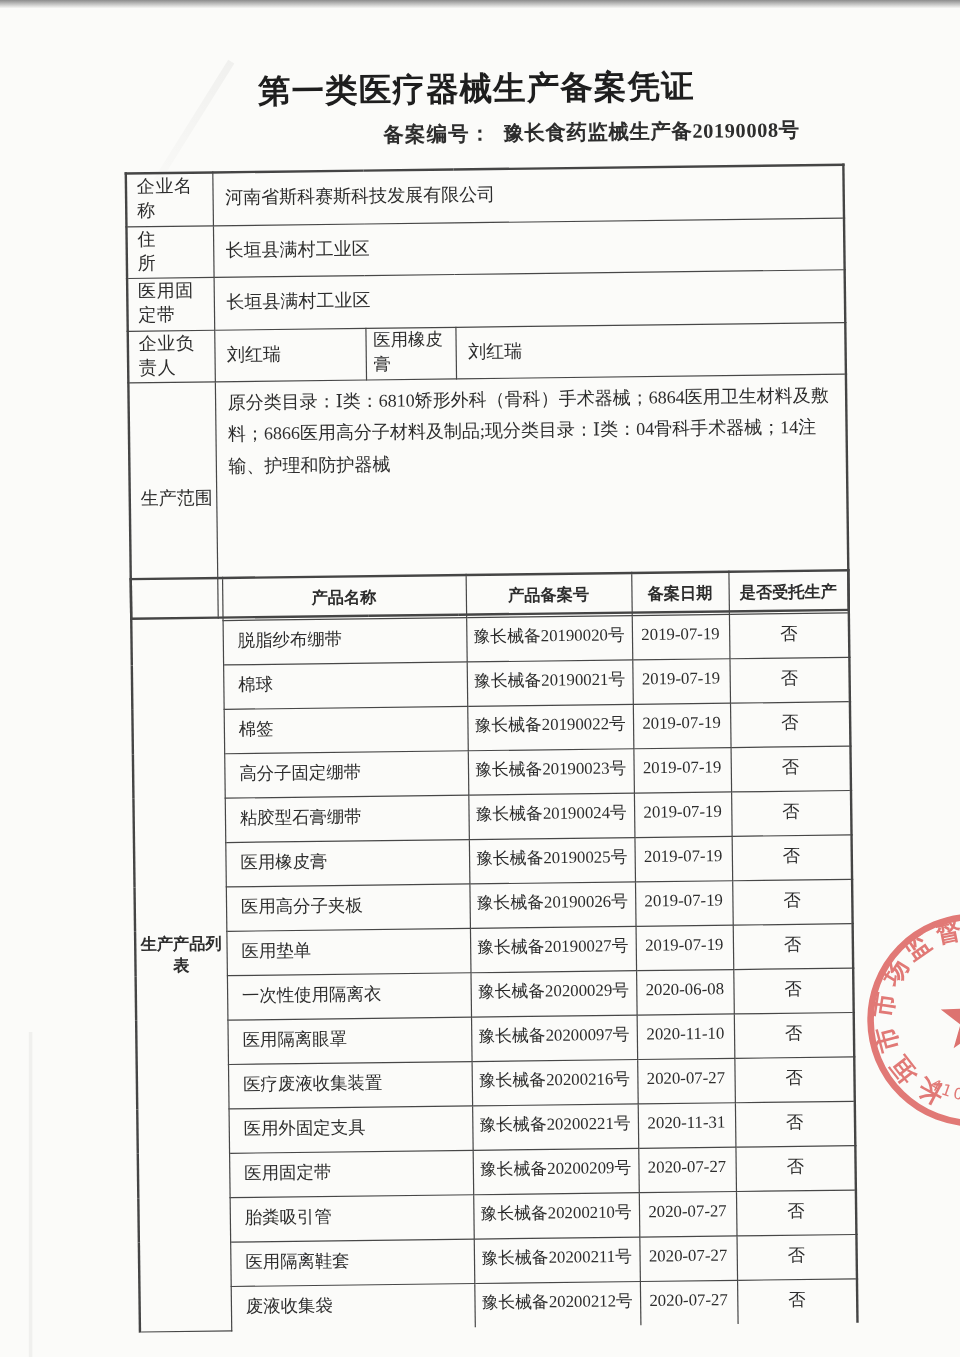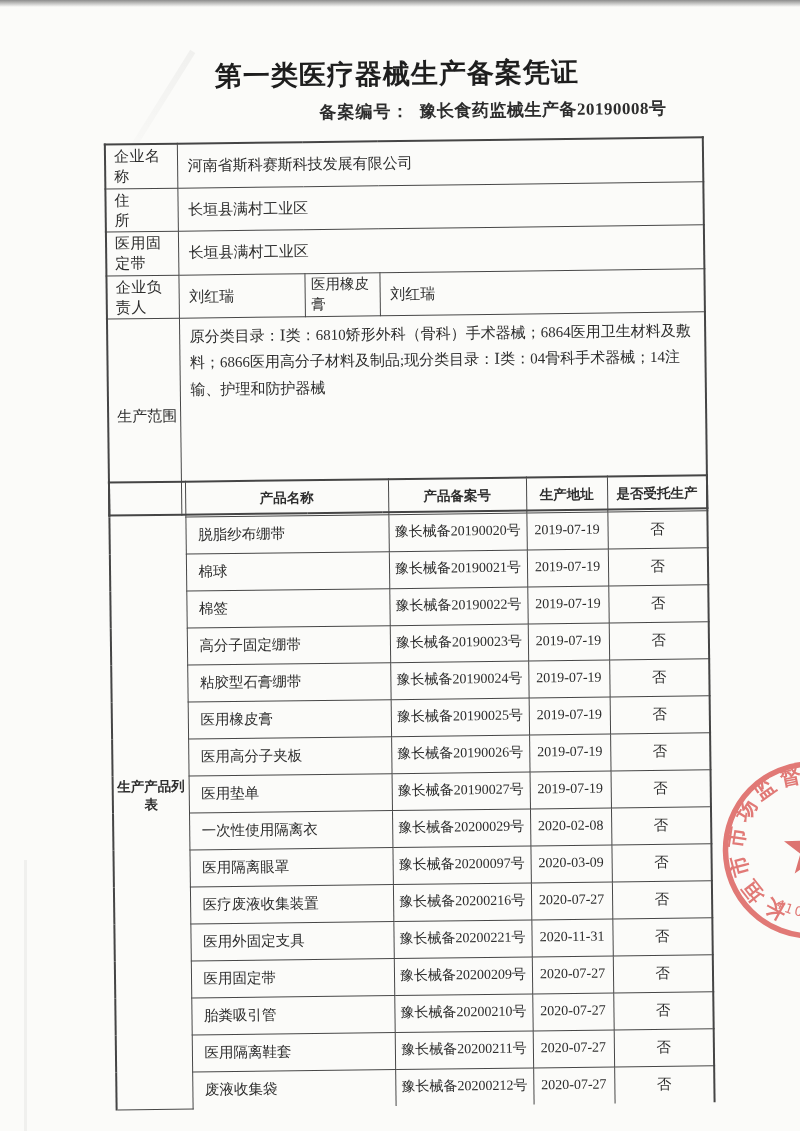--- a/index.html
+++ b/index.html
@@ -108,21 +108,21 @@
         <col style="width:203px">
         <col style="width:138px">
         <col style="width:81px">
         <col style="width:100px">
       </colgroup>
     <tbody>
         <tr class="hdr">
       <td class="plabel" rowspan="17">生产产品列表</td>
       <td>产品名称</td>
       <td>产品备案号</td>
-      <td>生产地址</td>
+      <td>备案日期</td>
       <td>是否受托生产</td>
     </tr>
     <tr>
       <td class="pname">脱脂纱布绷带</td>
       <td class="pno">豫长械备20190020号</td>
       <td class="pdate">2019-07-19</td>
       <td class="pyn">否</td>
     </tr>
     <tr>
       <td class="pname">棉球</td>
@@ -162,27 +162,27 @@
     </tr>
     <tr>
       <td class="pname">医用垫单</td>
       <td class="pno">豫长械备20190027号</td>
       <td class="pdate">2019-07-19</td>
       <td class="pyn">否</td>
     </tr>
     <tr>
       <td class="pname">一次性使用隔离衣</td>
       <td class="pno">豫长械备20200029号</td>
-      <td class="pdate">2020-02-08</td>
+      <td class="pdate">2020-06-08</td>
       <td class="pyn">否</td>
     </tr>
     <tr>
       <td class="pname">医用隔离眼罩</td>
       <td class="pno">豫长械备20200097号</td>
-      <td class="pdate">2020-03-09</td>
+      <td class="pdate">2020-11-10</td>
       <td class="pyn">否</td>
     </tr>
     <tr>
       <td class="pname">医疗废液收集装置</td>
       <td class="pno">豫长械备20200216号</td>
       <td class="pdate">2020-07-27</td>
       <td class="pyn">否</td>
     </tr>
     <tr>
       <td class="pname">医用外固定支具</td>

